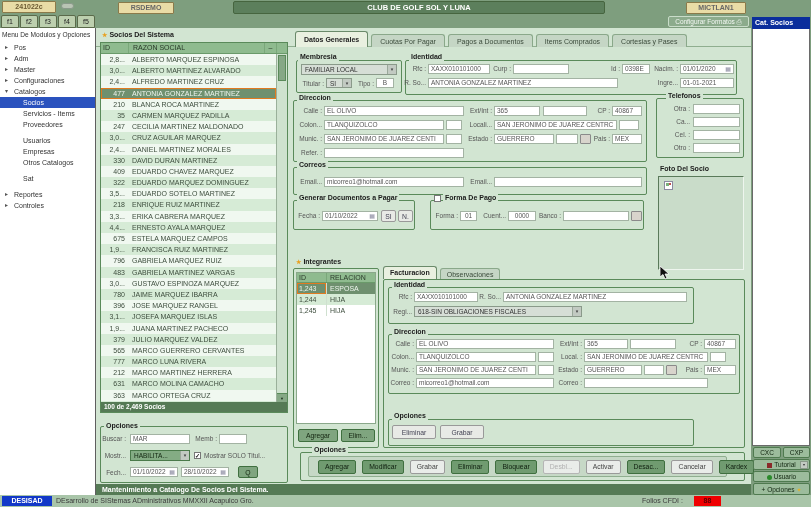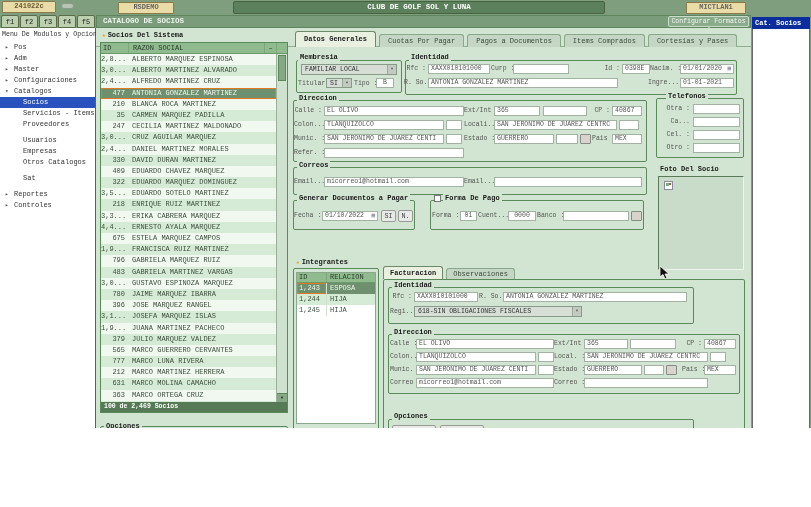--- a/index.html
+++ b/index.html
@@ -1,16 +1,16 @@
 <!DOCTYPE html>
 <html><head>
 <meta charset="utf-8">
 <style>
   html,body{margin:0;padding:0}
-  #app{position:relative;width:811px;height:428px;background:#7e9e7e;font-family:Liberation Mono, monospace;font-size:7px;overflow:hidden}
+  #app{position:relative;width:811px;height:507px;background:#7e9e7e;font-family:Liberation Sans, sans-serif;font-size:7px;overflow:hidden}
   #app *{box-sizing:border-box}
   .btn-tan{position:absolute;background:#e9dca6;border:1px solid #8a7a4a;color:#6b5a33;font-size:7px;line-height:9px;text-align:center;font-weight:bold;border-radius:1px;cursor:default}
   .blob{position:absolute;background:#b9c4b4;border:1px solid #8a9a8a;border-radius:3px}
   .titlebar-dark{position:absolute;background:#5c7f5c;color:#fff;font-weight:bold;font-size:7.5px;line-height:11px;text-align:center;border:1px solid #46653f;border-radius:2px}
   .fkeys{position:absolute;left:1px;top:15px;display:flex;gap:1px}
   .fkey{width:18px;height:13px;background:#bccfae;border:1px solid #5a6a4a;text-align:center;line-height:12px;color:#222;border-radius:2px 2px 0 0}
   .menu-panel{position:absolute;left:0;top:28px;width:96px;height:467px;background:#fff;border-right:1px solid #5f5f5f}
   .menu-title{padding:3px 1px 4px 2px;color:#333;font-size:6.6px;white-space:nowrap}
   .tree-item{height:11px;line-height:11px;position:relative;padding-left:14px;color:#333;font-size:7px;white-space:nowrap}
   .tree-item.parent::before{content:"\25B8";position:absolute;left:5px;top:0;font-size:6px;color:#555}
@@ -127,21 +127,20 @@
         <div class="tree-item child">Proveedores</div>
         <div class="tree-item child gap">Usuarios</div>
         <div class="tree-item child">Empresas</div>
         <div class="tree-item child">Otros Catalogos</div>
         <div class="tree-item child gap">Sat</div>
         <div class="tree-item parent gap">Reportes</div>
         <div class="tree-item parent">Controles</div>
       </div>
   </div>
 
-  <div class="win-title">CATALOGO DE SOCIOS</div>
   <div class="cfg-btn"><span>Configurar Formatos</span> <span>⎙</span></div>
 
   <div class="content"></div>
   <div class="tabline"></div>
 
   <div class="sec-label" style="left:102px;top:31px"><span class="star">★</span><span>Socios Del Sistema</span></div>
   <div class="list-box">
     <div class="list-head">
       <span class="h-id">ID</span>
       <span class="h-name">RAZON SOCIAL</span>

